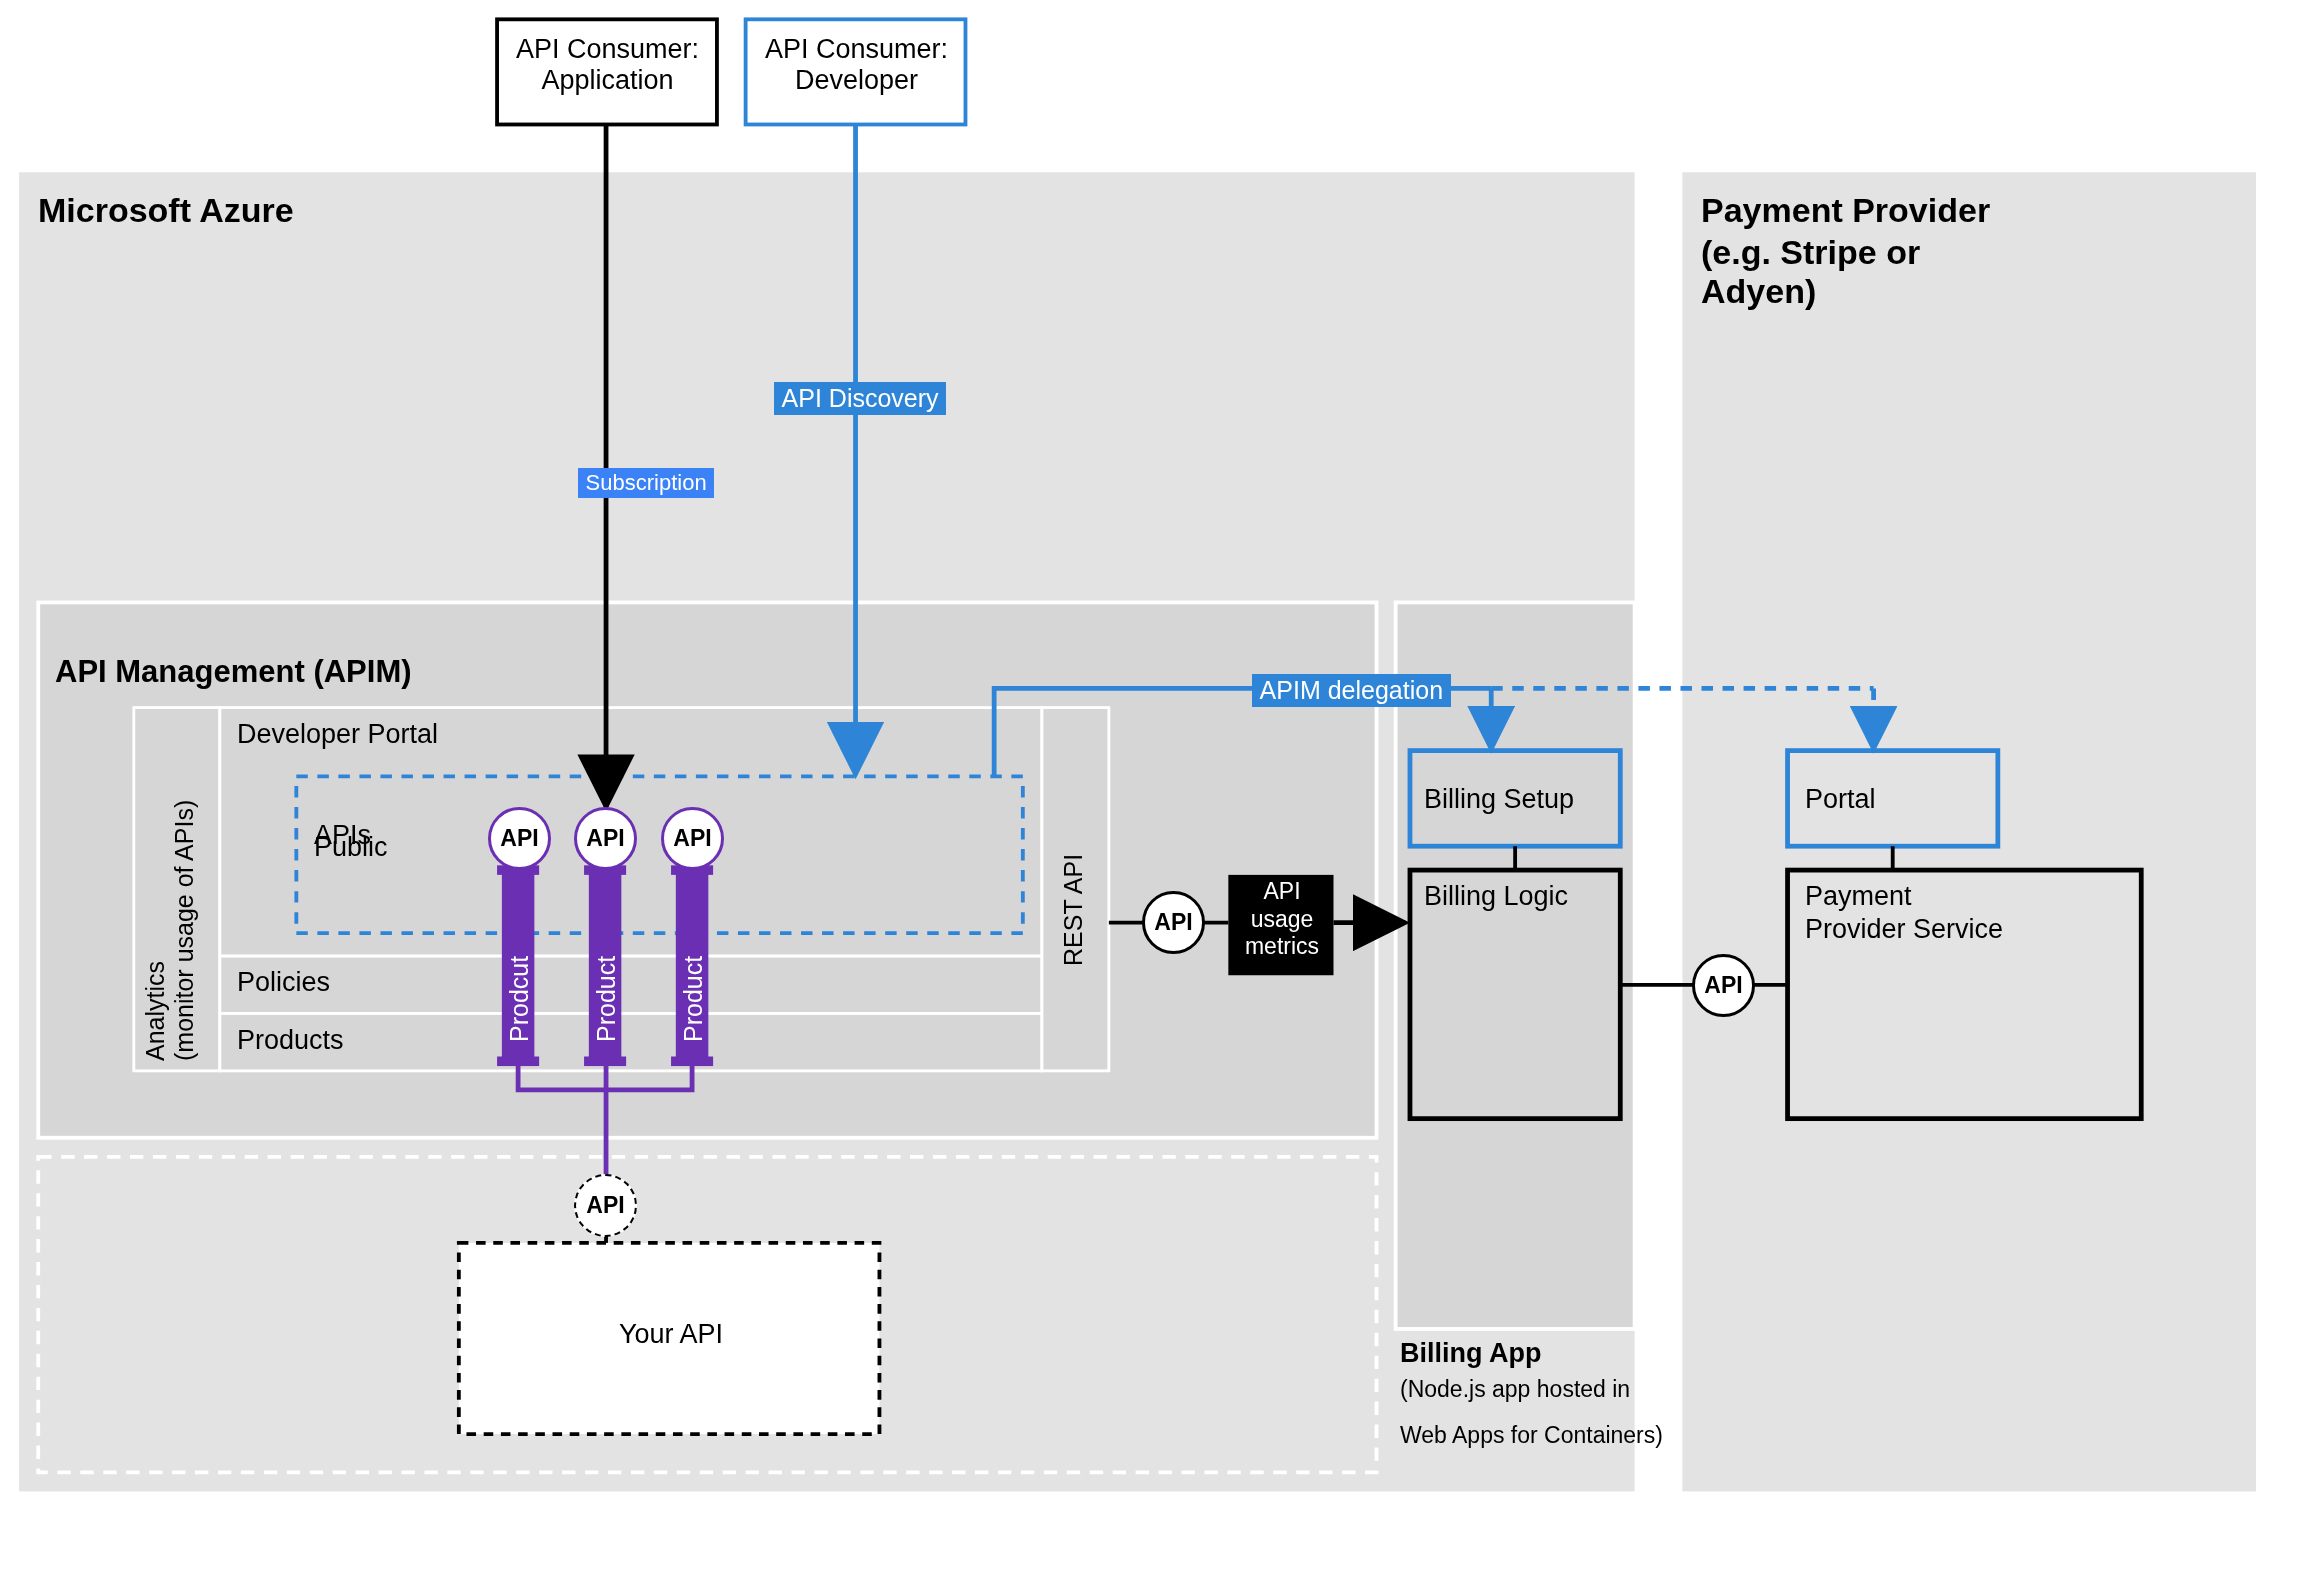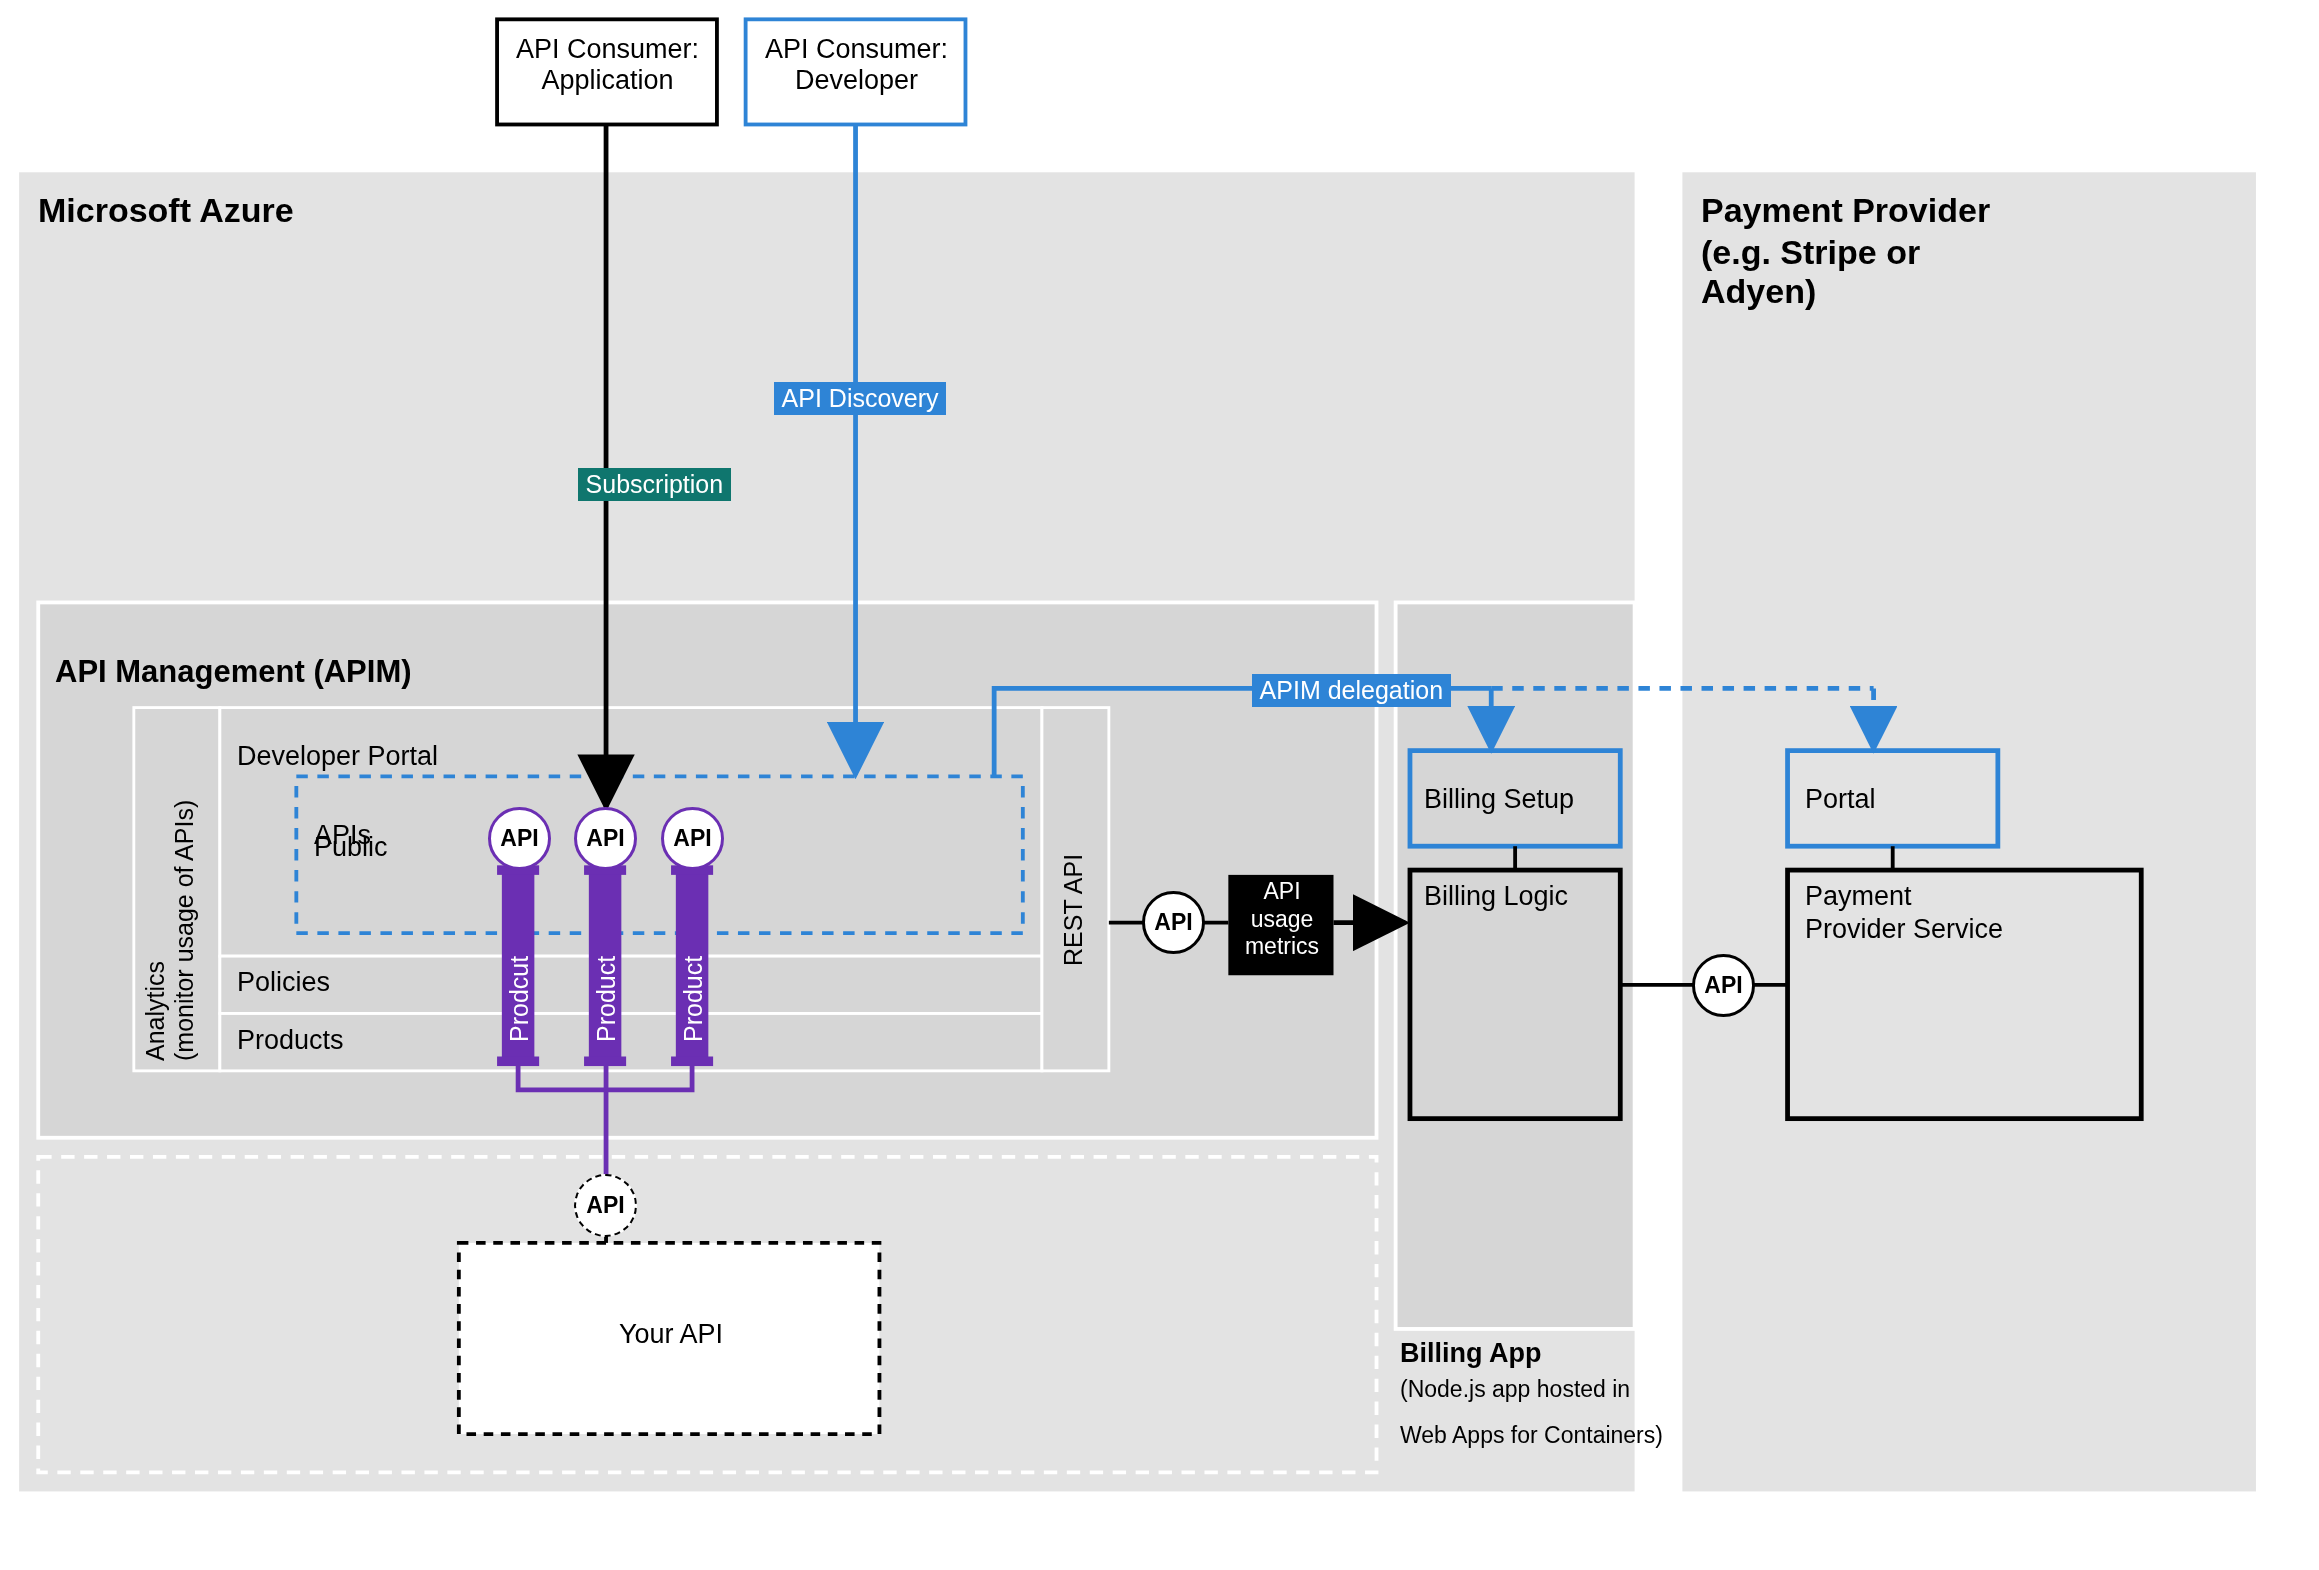--- a/index.html
+++ b/index.html
@@ -10,21 +10,21 @@
   
   .box { position: absolute; z-index: 2; }
   .label { position: absolute; z-index: 3; }
 
   .region-title { font-size: 34px; font-weight: 700; }
   .section-title { font-size: 31px; font-weight: 700; margin-top: 36px; }
   .normal { font-size: 27px; }
   .normal-bold { font-size: 27px; font-weight: 700; }
   .small { font-size: 23px; }
 
-  .pill-black { background:#0f766e; color:#fff; padding:1.9px 7.6px; font-size:25px; }
+  .pill-black { background:#3b82f6; color:#fff; padding:1.9px 7.6px; font-size:22px; }
   .pill-blue  { background:#2e84d6; color:#fff; padding:1.9px 7.6px; font-size:25px; }
 
   .vert { writing-mode: vertical-rl; transform: rotate(180deg); }
   .vert-purple { color:#fff; font-size:25px; }
   .vert-gray   { color:#000; font-size:25px; }
 
   .api-badge { position:absolute; z-index:3; width:63px; height:63px; border-radius:50%; background:#fff; display:flex; align-items:center; justify-content:center; font-size:23px; font-weight:600; }
   .api-purple { border:3.8px solid #6b2fb3; color:#000; }
   .api-black  { border:3.8px solid #000; color:#000; }
   .api-dashed { border:2.9px dashed #000; color:#000; }
@@ -139,21 +139,21 @@
 <div class="label pill-blue" style="left:774px; top:382px;">API Discovery</div>
 <div class="label pill-blue" style="left:1252px; top:674px;">APIM delegation</div>
 
 <div class="label section-title" style="left:55px; top:618px;">API Management (APIM)</div>
 
 <div class="label vert vert-gray" style="left:141px; top:726px; height:335px; line-height:1.15;">
   <span>Analytics</span><br>
   <span>(monitor usage of APIs)</span>
 </div>
 
-<div class="label normal" style="left:237px; top:719px;margin-top:22px;">Developer Portal</div>
+<div class="label normal" style="left:237px; top:719px;">Developer Portal</div>
 
 <div class="label normal" style="left:314px; top:788px;margin-top:44px;">Public</div>
 <div class="label normal" style="left:314px; top:820px;">APIs</div>
 
 <div class="label normal" style="left:237px; top:967px;">Policies</div>
 <div class="label normal" style="left:237px; top:1025px;">Products</div>
 
 <div class="label vert vert-gray" style="left:1059px; top:832px; height:134px;">REST API</div>
 
 <div class="label vert vert-purple" style="left:505px; top:908px; height:134px;">Prodcut</div>

